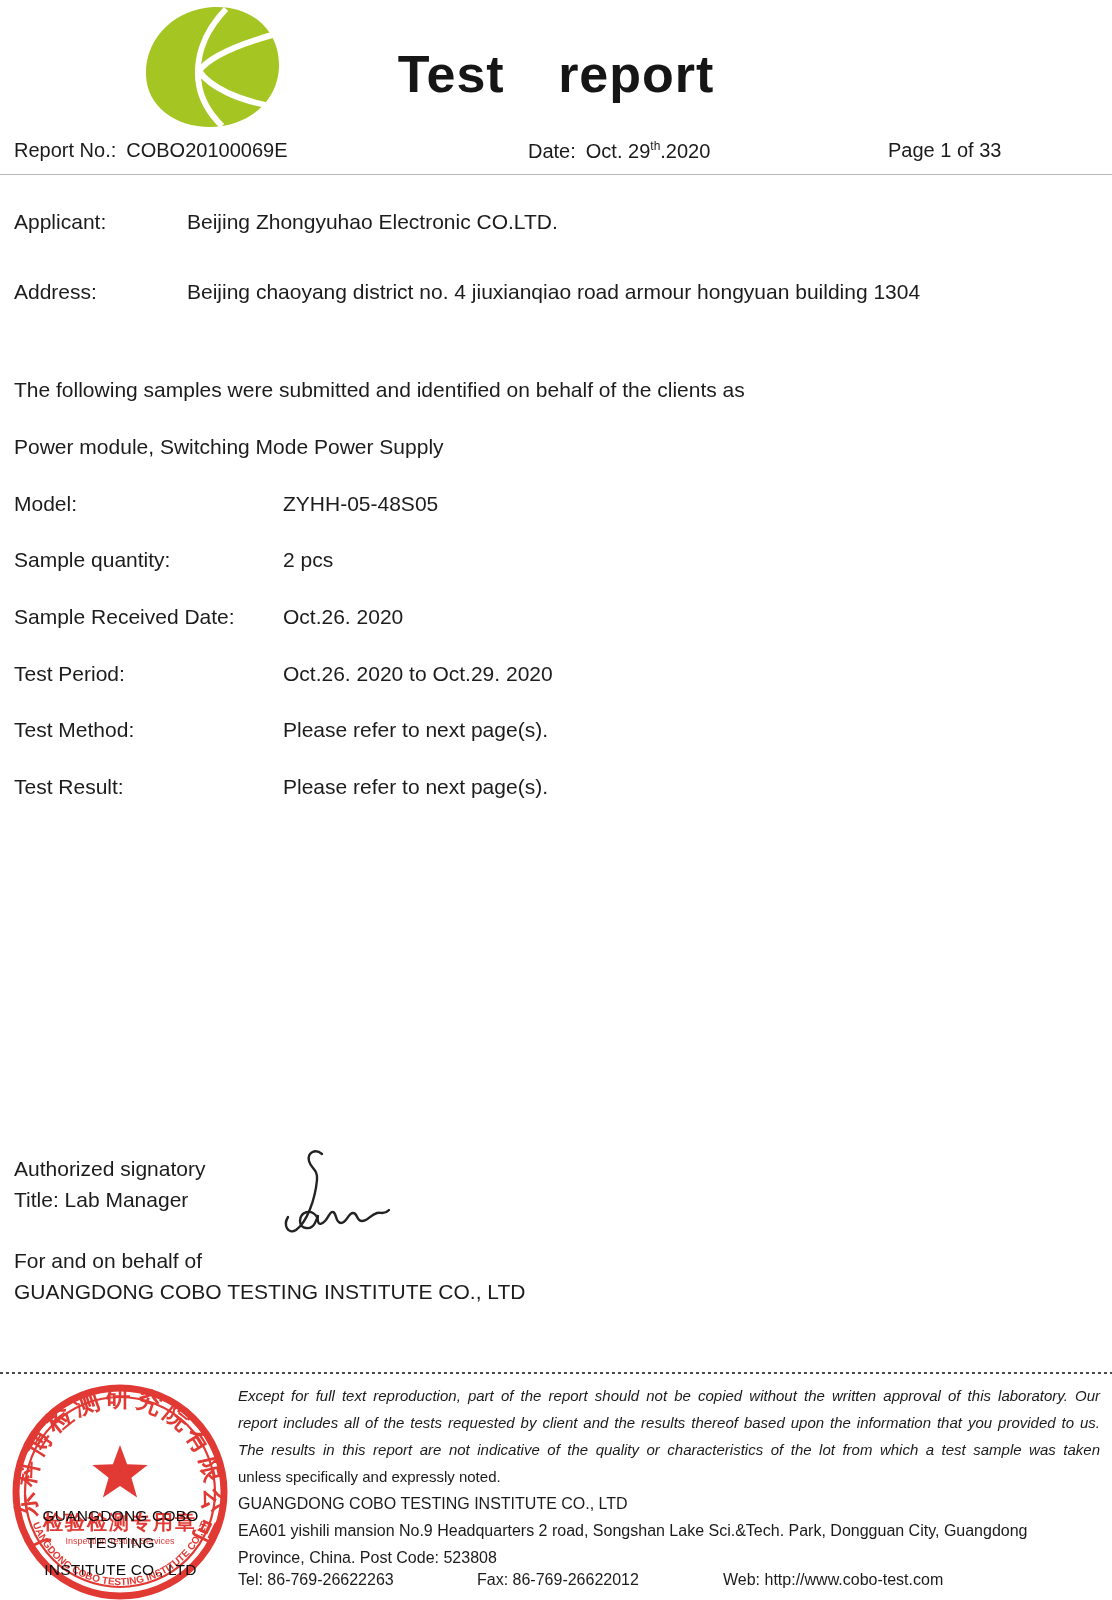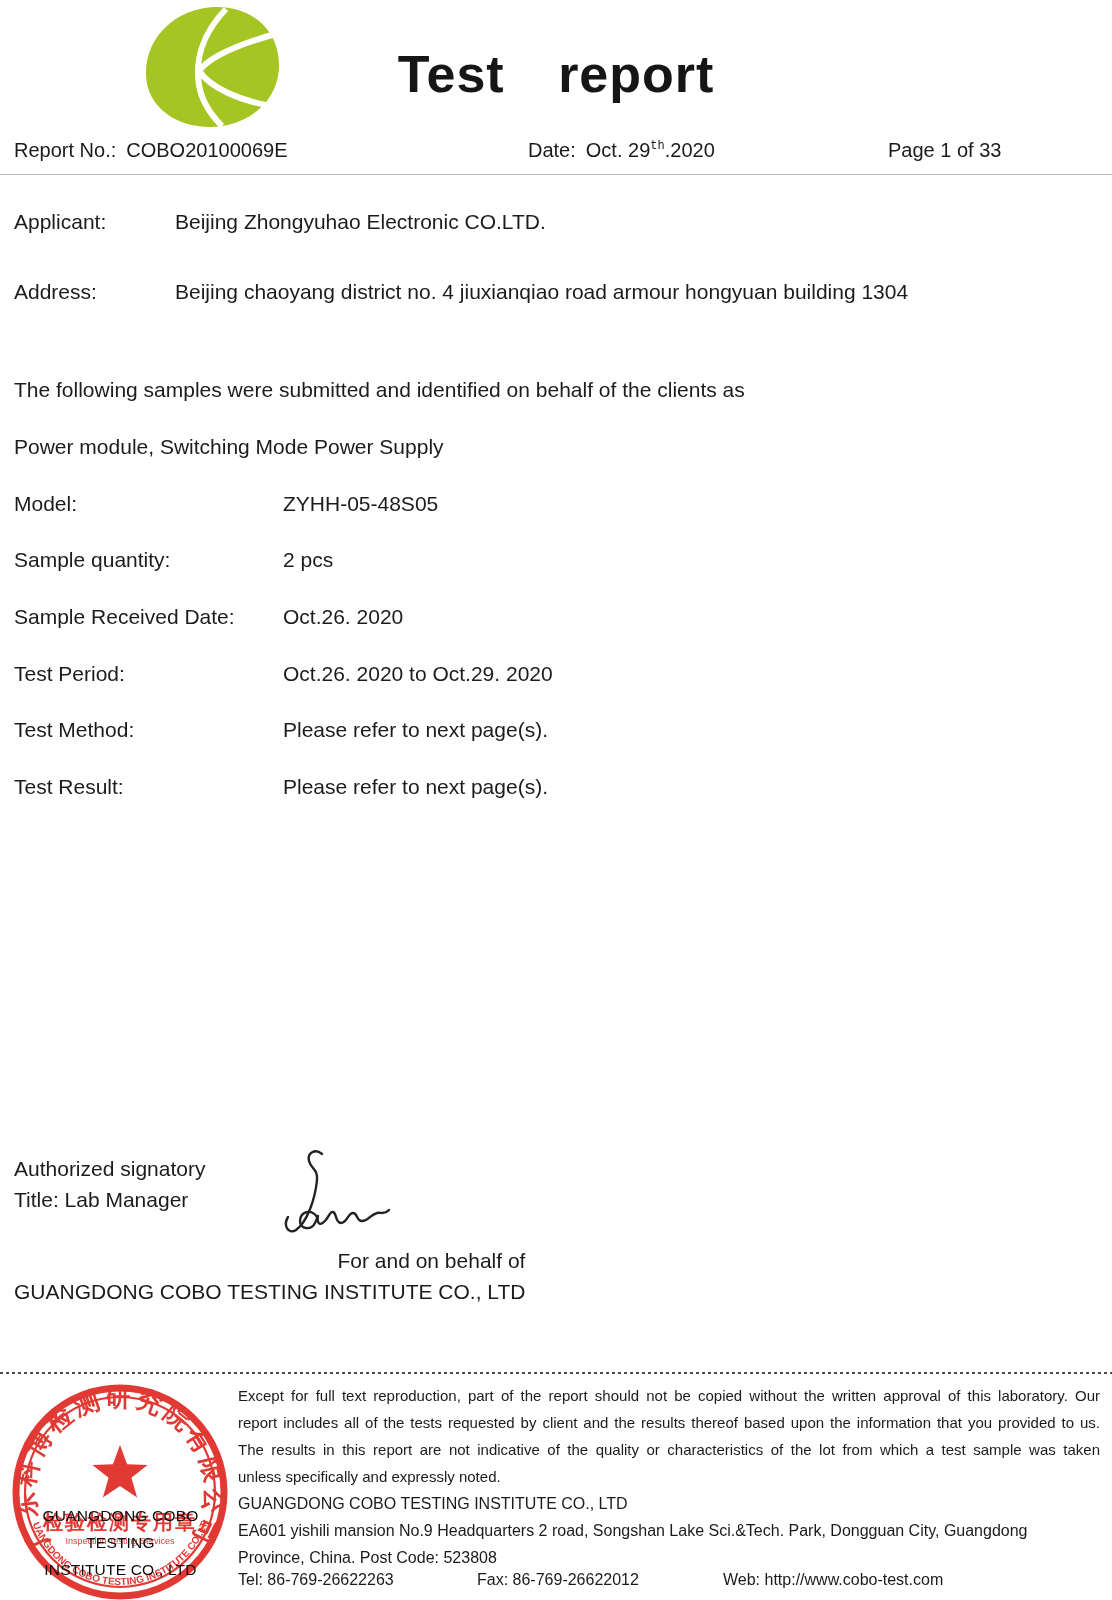--- a/index.html
+++ b/index.html
@@ -16,58 +16,58 @@
   .title {
     left:0; right:0; top:44px; text-align:center;
     font-size:52px; font-weight:bold; letter-spacing:1px; word-spacing:38px;
     color:#161616;
   }
   .hdr { top:139px; font-size:20px; color:#1b1b1b; }
   .hdr-left  { left:14px;  }
   .hdr-date  { left:528px; }
   .hdr-page  { left:888px; }
   .hdr .val { margin-left:10px; }
-  sup { font-size:12px; vertical-align:super;font-family:Liberation Mono, monospace; }
+  sup { font-size:12px; vertical-align:super; }
   .rule { left:0; right:0; top:174px; height:1px; background:#b7b7b7; }
 
   
-  .field-row { left:14px; font-size:21px; display:flex; }
+  .field-row { left:14px; font-size:21px; display:flex;gap:12px; }
   .row-applicant { top:210px; }
   .row-address   { top:280px; }
   .field-row .lbl { width:161px; flex:0 0 161px; }
   .intro { left:14px; top:378px; font-size:21px; }
 
   
   .samples { left:14px; top:435px; right:14px; }
   .s-row { height:56.7px; display:flex; font-size:21px; }
   .s-row .lbl { width:269px; flex:0 0 269px; }
 
   
   .sig-text { left:14px; font-size:21px; line-height:31px; }
   .sig-auth   { top:1153px; }
-  .sig-behalf { top:1245px;text-align:right; }
+  .sig-behalf { top:1245px; }
   .signature-svg { left:272px; top:1146px; width:130px; height:100px; }
 
   
   .dotline {
     left:0; right:0; top:1372px; height:2px;
     background:repeating-linear-gradient(90deg,#4a4a4a 0 3px,transparent 3px 6px);
   }
 
   
   .stamp-svg { left:6px; top:1378px; width:228px; height:228px; z-index:1; opacity:.93; }
   .stamp-overlay {
     left:18px; top:1502px; width:205px; z-index:2; text-align:center;
     font-size:15.5px; line-height:27px; color:#0c0c0c; letter-spacing:.2px;
   }
 
   
   .footer { left:238px; top:1382px; width:862px; font-size:16px; color:#1b1b1b; }
   .disc { font-size:15px; line-height:27px; }
-  .disc.just { text-align:justify; text-align-last:justify; }
+  .disc.just { text-align:justify; text-align-last:justify;font-style:italic; }
   .f-line { line-height:27px; white-space:nowrap; }
   .contact { position:relative; height:27px; }
   .contact span { position:absolute; top:0; white-space:nowrap; }
   .c-tel { left:0; }
   .c-fax { left:225px;margin-left:14px; }
   .c-web { left:485px; }
 </style>
 </head>
 <body>
 

